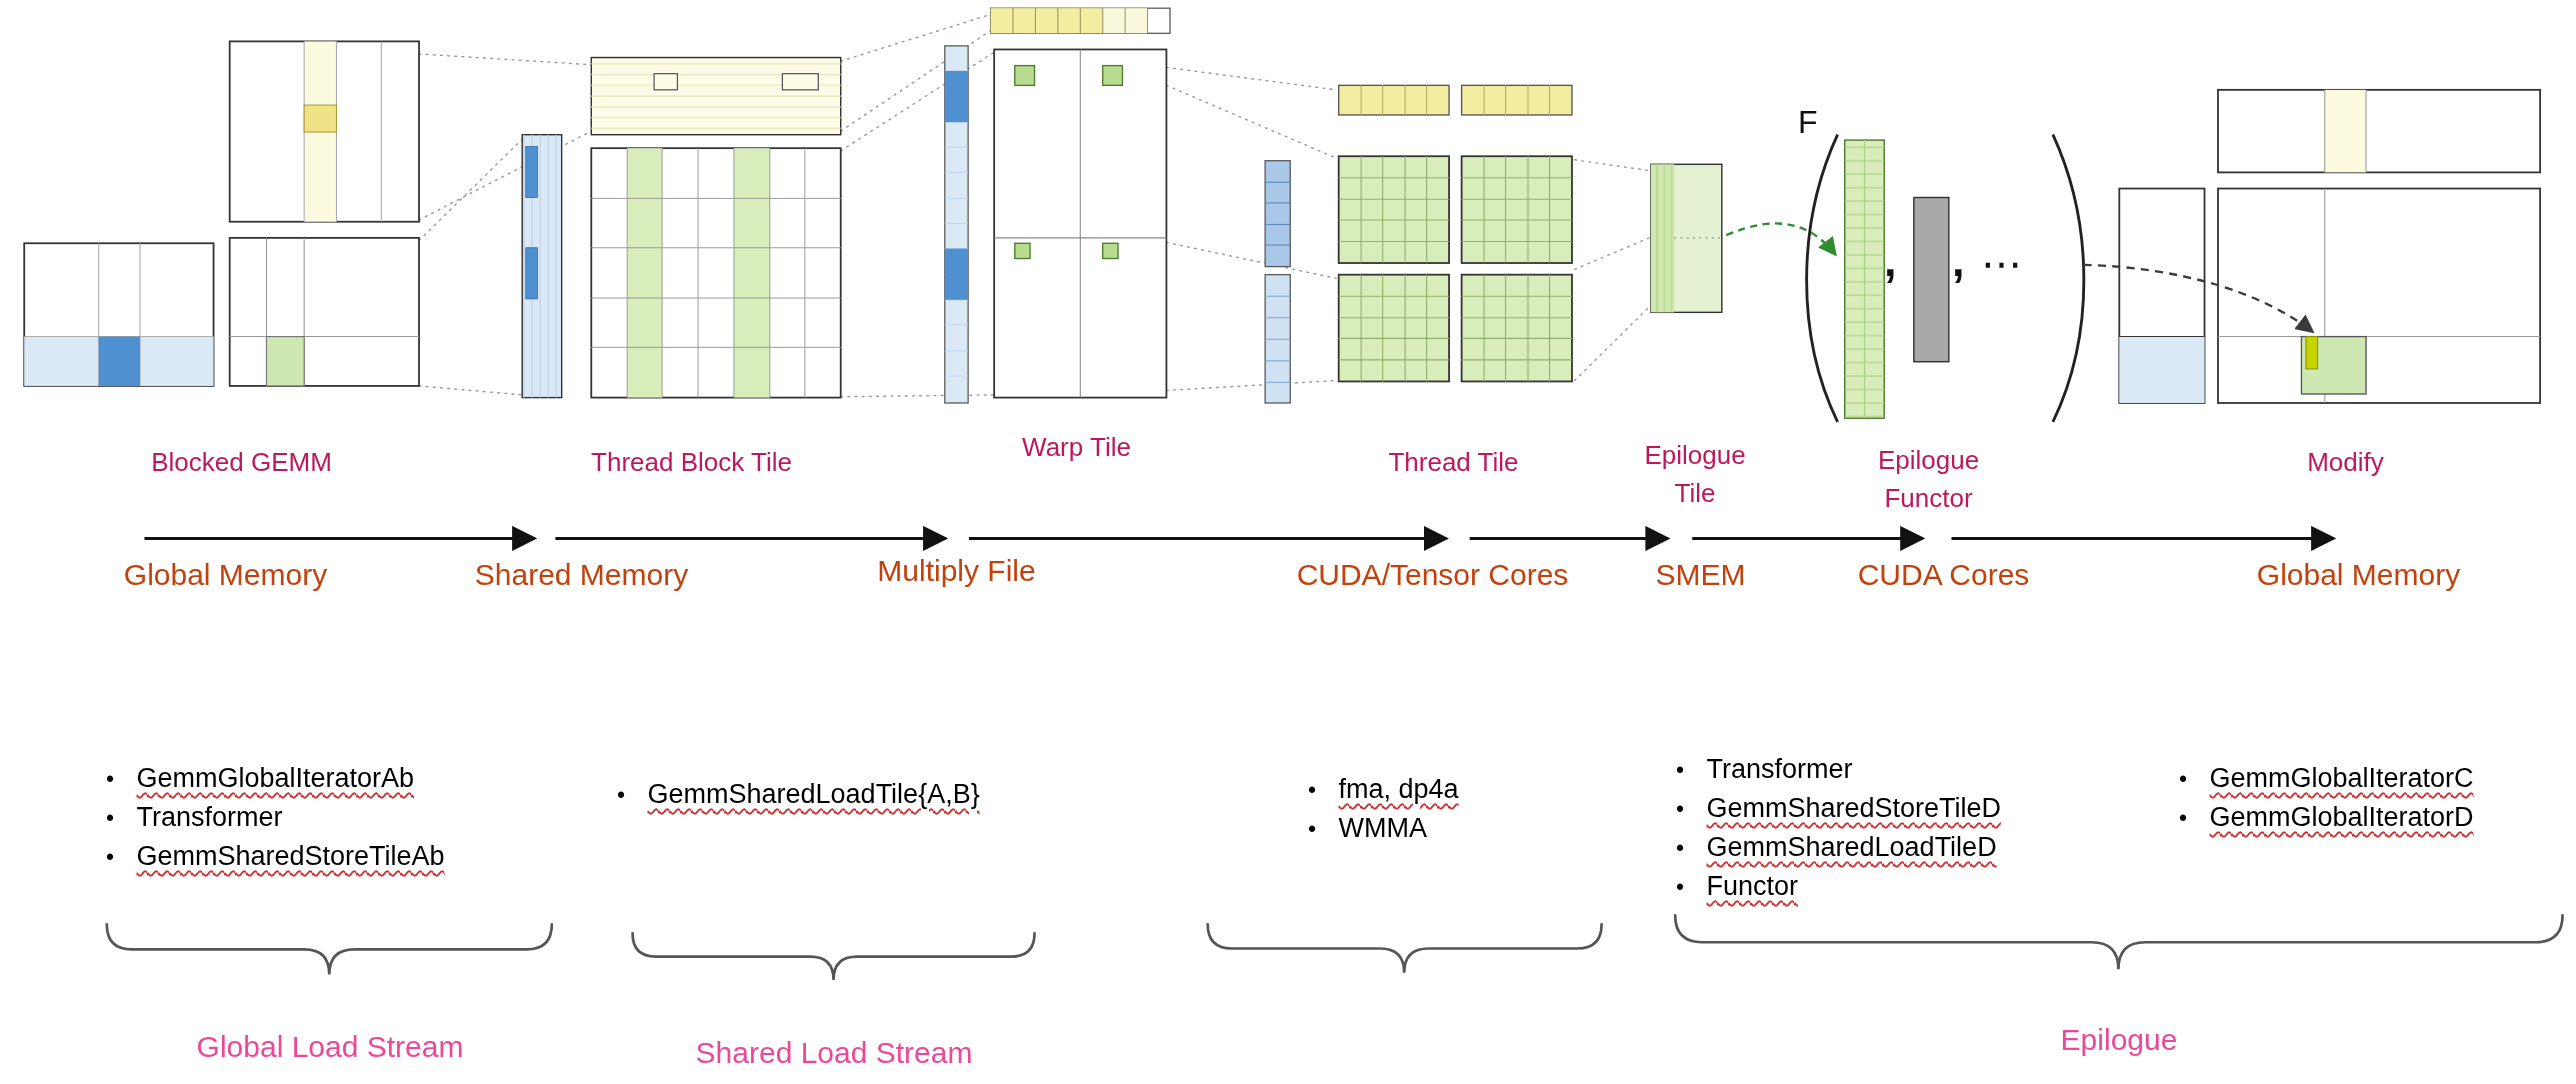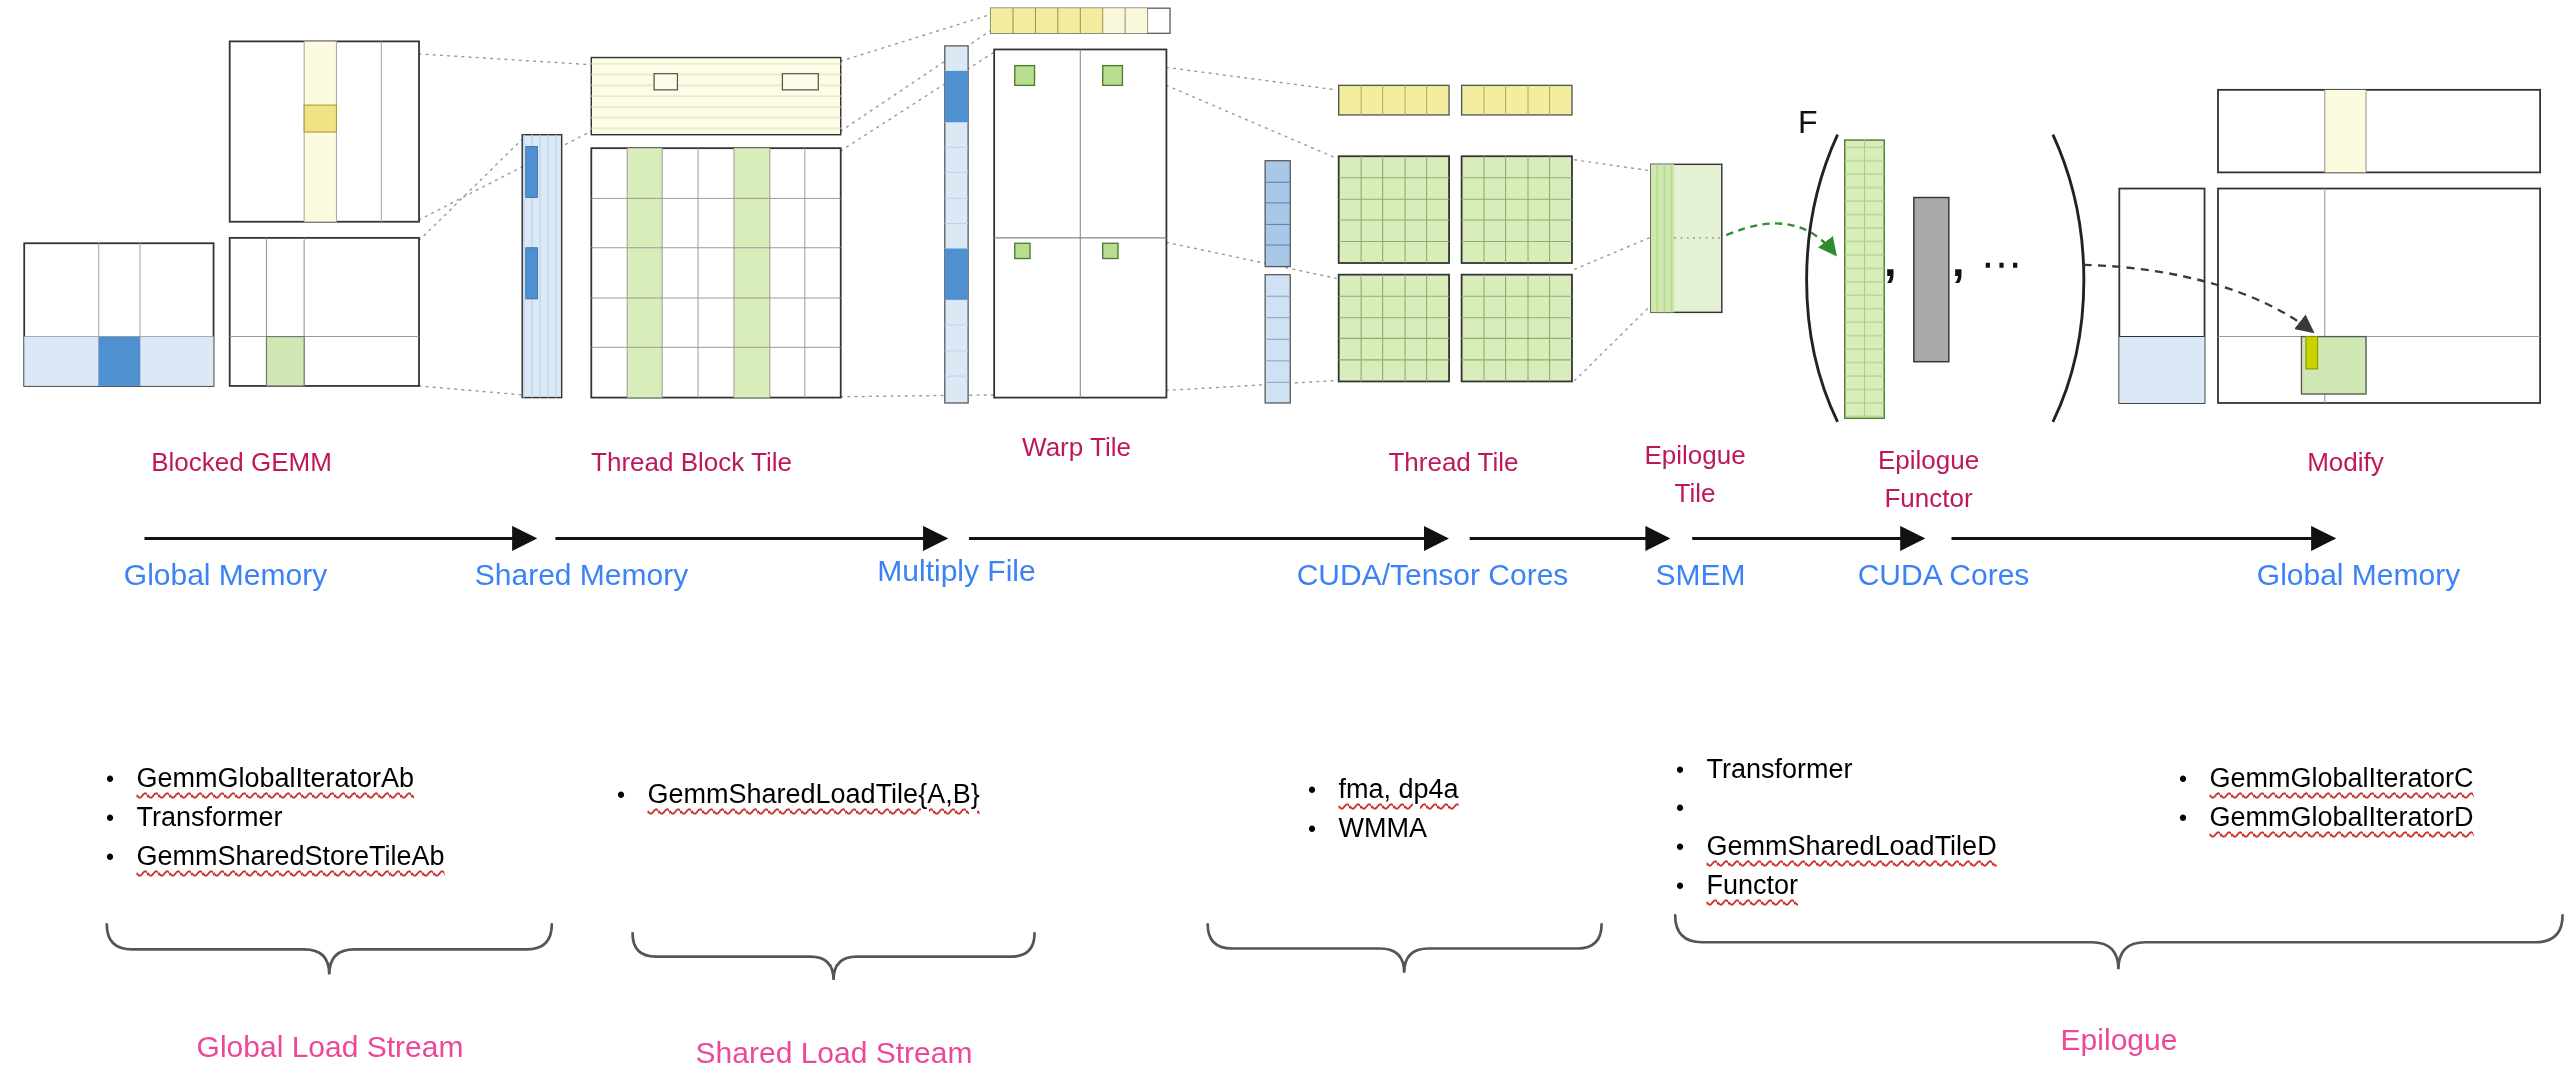--- a/index.html
+++ b/index.html
@@ -1,21 +1,21 @@
 <!DOCTYPE html>
 <html style="font-size:14.4px"><head>
 <meta charset="utf-8">
 <style>
   html,body{margin:0;padding:0;background:#fff;}
   .page{position:relative;width:2576px;height:1085px;background:#fff;overflow:hidden;
         font-family:"Liberation Sans",sans-serif;color:#111;}
   .abs{position:absolute;}
   svg.canvas{position:absolute;left:0;top:0;}
   .stage-label{font-size:26px;text-align:center;color:#be185d;}
-  .mem-label{font-size:30px;text-align:center;color:#3b82f6;}
+  .mem-label{font-size:30px;text-align:center;color:#c2410c;}
   .block{display:block;line-height:38px;}
   .list{font-size:27px;color:#000;}
   .list-item{display:flex;align-items:baseline;line-height:38px;}
   .bullet{width:30.5px;flex:0 0 30.5px;font-size:23px;}
   .item-text{white-space:nowrap;}
   .u{text-decoration:underline;text-decoration-style:wavy;text-decoration-color:#cc3333;
      text-decoration-thickness:1.8px;text-underline-offset:5.4px;}
   .stream-label{font-size:30px;text-align:center;color:#ec4899;}
   .fsym{font-size:32px;color:#111;}
   .comma{font-size:45px;font-weight:600;color:#111;}
@@ -257,20 +257,21 @@
   </div>
 </div>
 
 <div class="abs list" style="left:1676px;top:750px">
   <div class="list-item">
     <span class="bullet">•</span>
     <span class="item-text">Transformer</span>
   </div>
   <div class="list-item">
     <span class="bullet">•</span>
+    <span class="item-text u">GemmSharedStoreTileD</span>
   </div>
   <div class="list-item">
     <span class="bullet">•</span>
     <span class="item-text u">GemmSharedLoadTileD</span>
   </div>
   <div class="list-item">
     <span class="bullet">•</span>
     <span class="item-text u">Functor</span>
   </div>
 </div>

